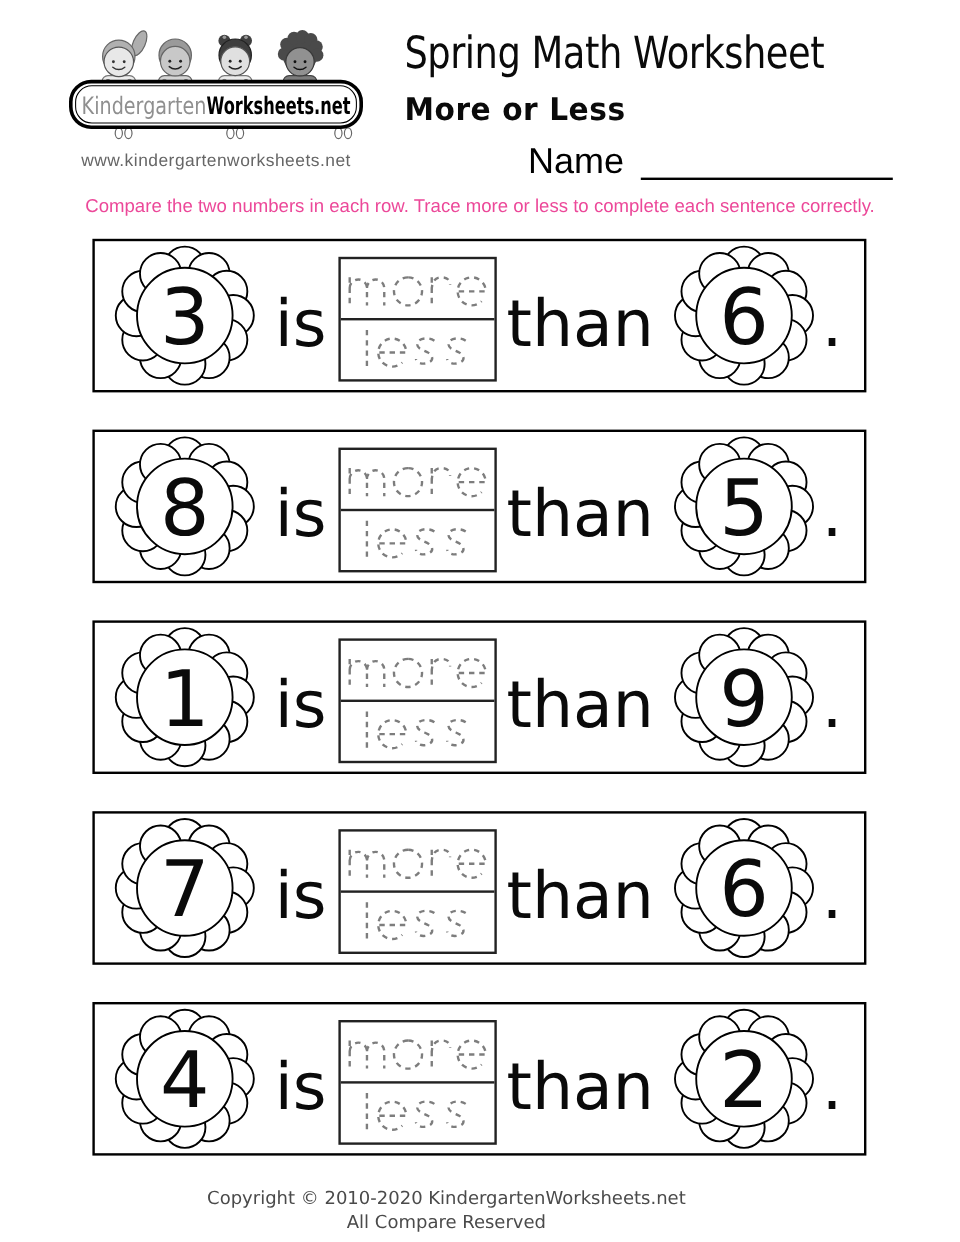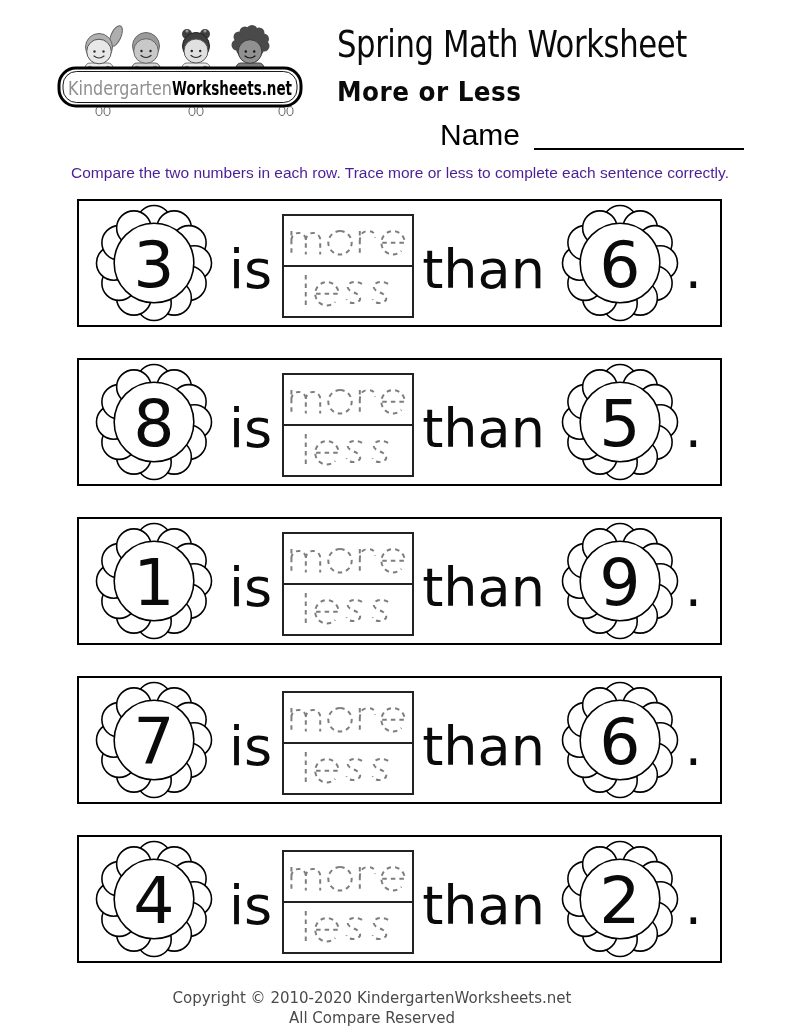--- a/index.html
+++ b/index.html
@@ -15,21 +15,21 @@
          letter-spacing:-.5px;transform:scaleX(.83);transform-origin:left top;
          white-space:nowrap;color:#0a0a0a;}
   .subtitle{position:absolute;left:337px;top:77px;font-size:26px;font-weight:600;
             letter-spacing:.5px;transform:scaleX(.95);transform-origin:left top;
             white-space:nowrap;color:#0a0a0a;}
   .name-row{position:absolute;left:440px;top:118px;width:304px;display:flex;align-items:flex-end;gap:12px;}
   .name-label{font-size:30px;line-height:1;font-family:"Liberation Sans",sans-serif;}
   .name-line{flex:1;border-bottom:2px solid #000;height:30px;margin-left:2px;}
 
   .instructions{position:absolute;left:0;top:164px;width:800px;text-align:center;
-                font-size:15.5px;font-family:"Liberation Sans",sans-serif;color:#4c1d95;}
+                font-size:15.5px;font-family:"Liberation Sans",sans-serif;color:#ec4899;}
 
   
   .rows{position:absolute;left:77px;top:199px;width:645px;}
   .row{box-sizing:border-box;width:645px;height:128px;border:2px solid #000;
        margin-bottom:31px;display:flex;align-items:center;background:#fff;}
   .flower{width:118px;height:118px;flex:0 0 auto;}
   .flower.left{margin-left:16px;}
   .flower.right{margin-left:16px;}
   .word{font-size:54px;line-height:1;white-space:nowrap;transform:translateY(7px);
         color:#0a0a0a;text-align:right;}
@@ -117,20 +117,21 @@
         <ellipse cx="236" cy="95" rx="3" ry="4.5"></ellipse>
     </g>
 
     <rect x="5" y="52" width="242" height="38" rx="17" fill="#fff" stroke="#000" stroke-width="3"></rect>
     <rect x="9" y="55.5" width="234" height="31" rx="13.5" fill="none" stroke="#000" stroke-width=".9"></rect>
     <text x="14" y="79" font-size="20" font-family="DejaVu Sans, sans-serif">
       <tspan fill="#8f8f8f" textLength="104" lengthAdjust="spacingAndGlyphs">Kindergarten</tspan><tspan fill="#000" font-weight="bold" textLength="120" lengthAdjust="spacingAndGlyphs">Worksheets.net</tspan>
     </text>
   </svg>
 
+  <div class="logo-url">www.kindergartenworksheets.net</div>
 
   <div class="title">Spring Math Worksheet</div>
   <div class="subtitle">More or Less</div>
 
   <div class="name-row">
     <span class="name-label">Name</span>
     <span class="name-line"></span>
   </div>
 
   <div class="instructions">Compare the two numbers in each row. Trace more or less to complete each sentence correctly.</div>

